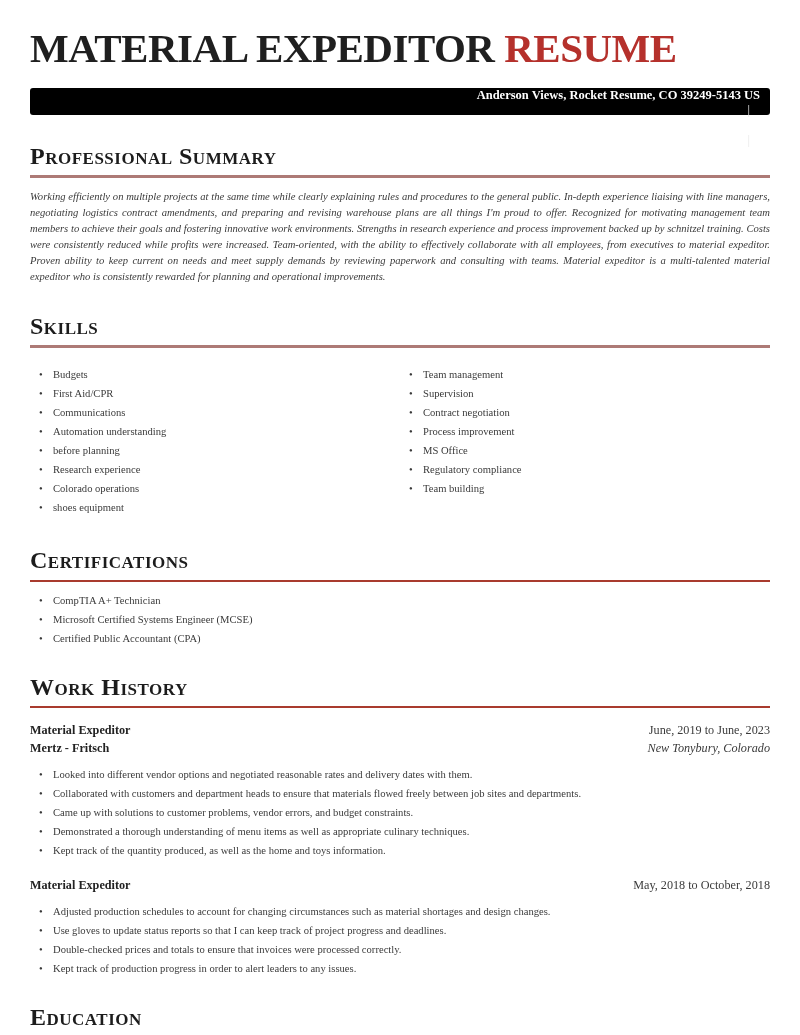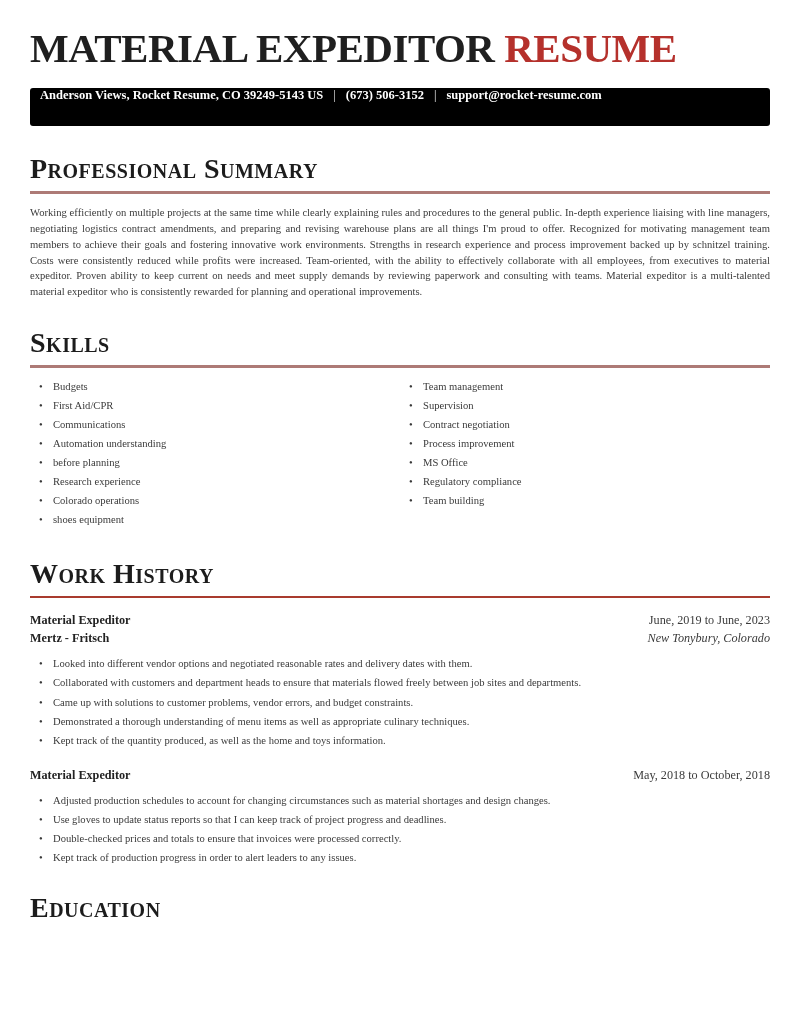--- a/index.html
+++ b/index.html
@@ -23,49 +23,49 @@
   
   .title{
     font-size:41px;font-weight:bold;color:#1f1f1f;
     letter-spacing:-0.5px;line-height:1.1;margin-top:2px;white-space:nowrap;
   }
   .title .accent{color:var(--accent-red);}
 
   
   .contact-bar{
     margin-top:17px;background:var(--bar-bg);color:var(--bar-text);
-    border-radius:3px;height:38px;display:flex;align-items:flex-start;
-    padding:0 10px;font-size:12.5px;font-weight:bold;white-space:nowrap;
+    border-radius:3px;height:27px;display:flex;align-items:flex-end;
+    padding:0 10px;font-size:12.5px;font-weight:bold;white-space:nowrap;flex-direction:column;
   }
   .contact-bar .sep{margin:0 10px;font-weight:normal;color:#e8e8e8;}
 
   
   .section{margin-top:20px;}
   .section-heading{
     font-variant:small-caps;font-weight:bold;color:var(--heading-color);
-    font-size:28px;letter-spacing:0.5px;line-height:1.1;margin-bottom:6px;margin-top:28px;
+    font-size:24px;letter-spacing:0.5px;line-height:1.1;margin-bottom:6px;margin-top:28px;
   }
   .rule{border:none;height:3px;background:var(--rule-muted);margin:0;}
   .rule.bright{height:2px;background:var(--rule-bright);}
 
   .summary-text{
-    margin-top:11px;font-size:10.6px;line-height:1.5;text-align:justify;
+    margin-top:11px;font-size:10.6px;line-height:1.5;text-align:justify;font-style:italic;
   }
 
   ul.bullets{list-style:none;margin-top:11px;}
   ul.bullets li{
     position:relative;padding-left:23px;font-size:10.6px;line-height:1.42;
     margin-bottom:4px;
   }
   ul.bullets li::before{
     content:"\2022";position:absolute;left:9px;top:0;color:var(--body-color);
   }
 
   .skills-cols{display:flex;margin-top:11px;}
-  .skills-cols ul{flex:1 1 50%;margin-top:0;}
+  .skills-cols ul{flex:1 1 50%;margin-top:8px;}
 
   
   .entry{margin-top:14px;}
   .entry + .entry{margin-top:19px;}
   .entry-row{display:flex;justify-content:space-between;align-items:baseline;font-size:12.2px;line-height:1.45;}
   .entry-row .left{font-weight:bold;color:#222;}
   .entry-row .right{font-weight:normal;color:#3a3a3a;}
   .entry-row .right.italic{font-style:italic;}
   .entry ul.bullets{margin-top:9px;}
 </style>
@@ -109,20 +109,29 @@
         <li>Supervision</li>
         <li>Contract negotiation</li>
         <li>Process improvement</li>
         <li>MS Office</li>
         <li>Regulatory compliance</li>
         <li>Team building</li>
       </ul>
     </div>
   </div>
 
+  <div class="section">
+    <div class="section-heading">Certifications</div>
+    <hr class="rule bright">
+    <ul class="bullets">
+      <li>CompTIA A+ Technician</li>
+      <li>Microsoft Certified Systems Engineer (MCSE)</li>
+      <li>Certified Public Accountant (CPA)</li>
+    </ul>
+  </div>
 
   <div class="section">
     <div class="section-heading">Work History</div>
     <hr class="rule bright">
 
     <div class="entry">
       <div class="entry-row">
         <span class="left">Material Expeditor</span>
         <span class="right">June, 2019 to June, 2023</span>
       </div>

